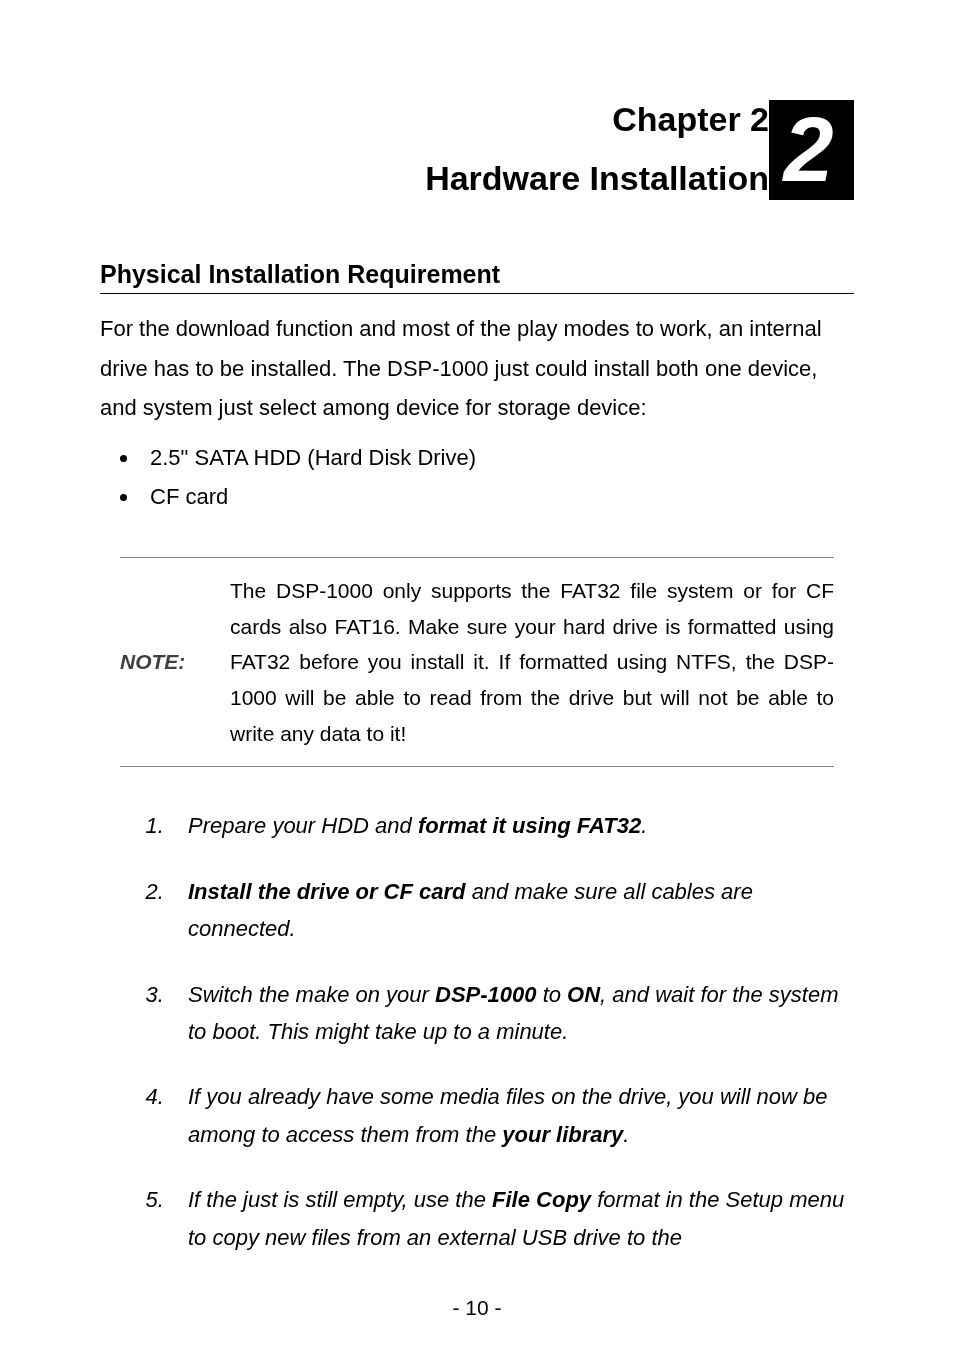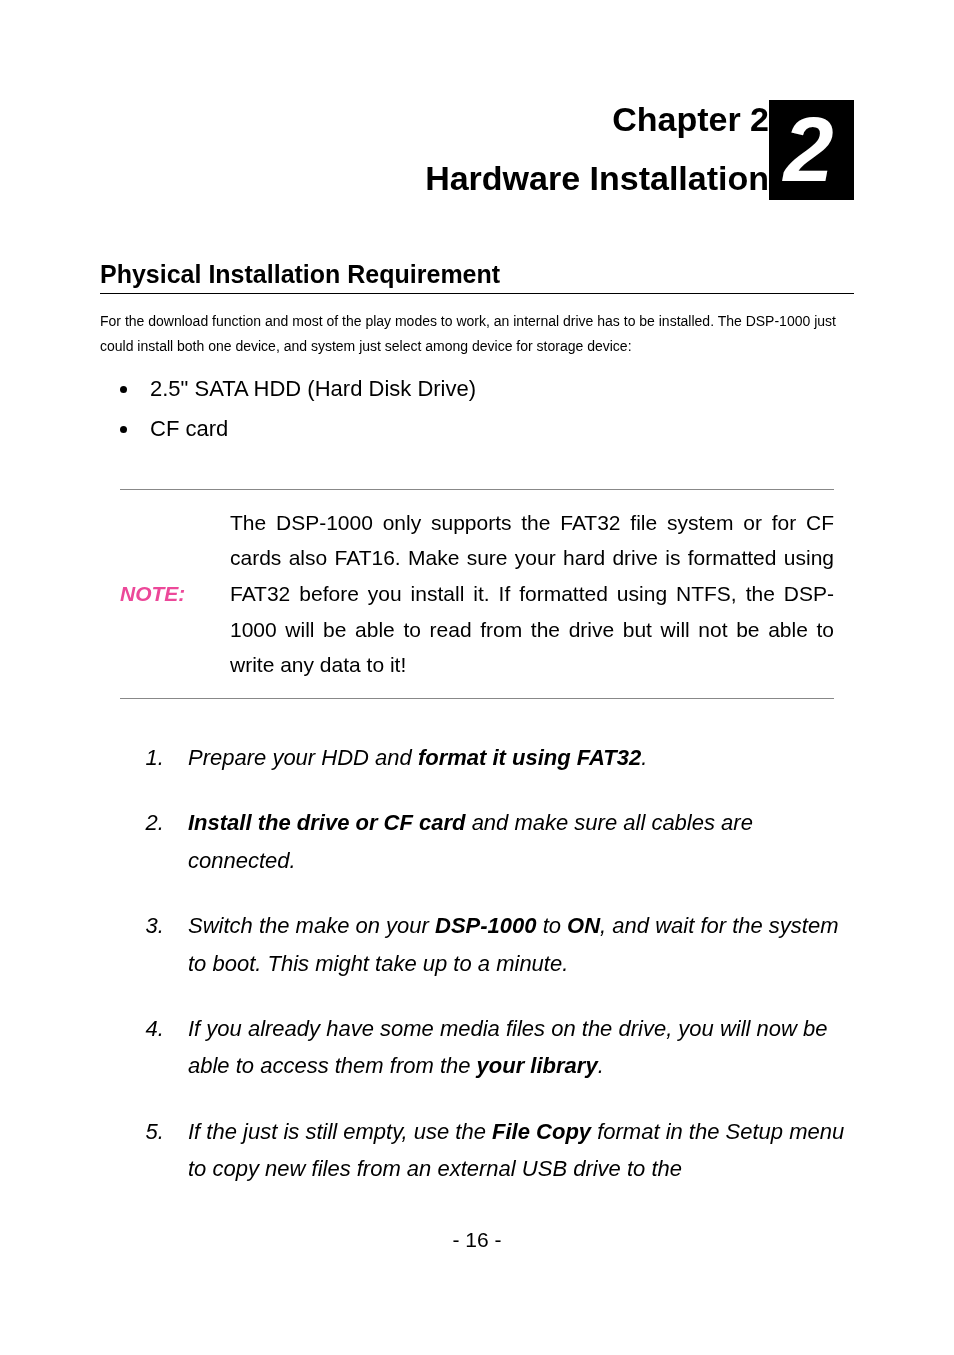--- a/index.html
+++ b/index.html
@@ -48,21 +48,21 @@
       padding-right: 6px;
     }
     .section-title {
       font-size: 25px;
       font-weight: bold;
       border-bottom: 1px solid #000;
       padding-bottom: 4px;
       margin-bottom: 15px;
     }
     .intro-text {
-      font-size: 14px;
+      font-size: 22px;
       line-height: 1.8;
       margin-bottom: 10px;
     }
     .bullets {
       list-style: disc;
       padding-left: 40px;
       margin-bottom: 40px;
     }
     .bullets li {
       font-size: 22px;
@@ -73,21 +73,21 @@
       margin: 0 20px 40px 20px;
       border-top: 1px solid #888;
       border-bottom: 1px solid #888;
       padding: 15px 0;
       display: flex;
       gap: 20px;
     }
     .note-label {
       font-weight: bold;
       font-style: italic;
-      color: #ec4899;
+      color: #404040;
       font-size: 21px;
       flex-shrink: 0;
       width: 90px;
       display: flex;
       align-items: center;
     }
     .note-text {
       font-size: 21px;
       line-height: 1.7;
       text-align: justify;
@@ -135,17 +135,17 @@
 
 <div class="note-box">
   <div class="note-label">NOTE:</div>
   <div class="note-text">The DSP-1000 only supports the FAT32 file system or for CF cards also FAT16. Make sure your hard drive is formatted using FAT32 before you install it. If formatted using NTFS, the DSP-1000 will be able to read from the drive but will not be able to write any data to it!</div>
 </div>
 
 <ol class="steps">
   <li><span>Prepare your HDD and </span><b>format it using FAT32</b><span>.</span></li>
   <li><span></span><b>Install the drive or CF card</b><span> and make sure all cables are connected.</span></li>
   <li><span>Switch the make on your </span><b>DSP-1000</b><span> to </span><b>ON</b><span>, and wait for the system to boot. This might take up to a minute.</span></li>
-  <li><span>If you already have some media files on the drive, you will now be able to access them from the </span><b>your library</b><span>.</span></li>
+  <li><span>If you already have some media files on the drive, you will now be among to access them from the </span><b>your library</b><span>.</span></li>
   <li><span>If the just is still empty, use the </span><b>File Copy</b><span> format in the Setup menu to copy new files from an external USB drive to the</span></li>
 </ol>
 
-<div class="page-num">- 16 -</div>
+<div class="page-num">- 10 -</div>
 
 </body></html>

